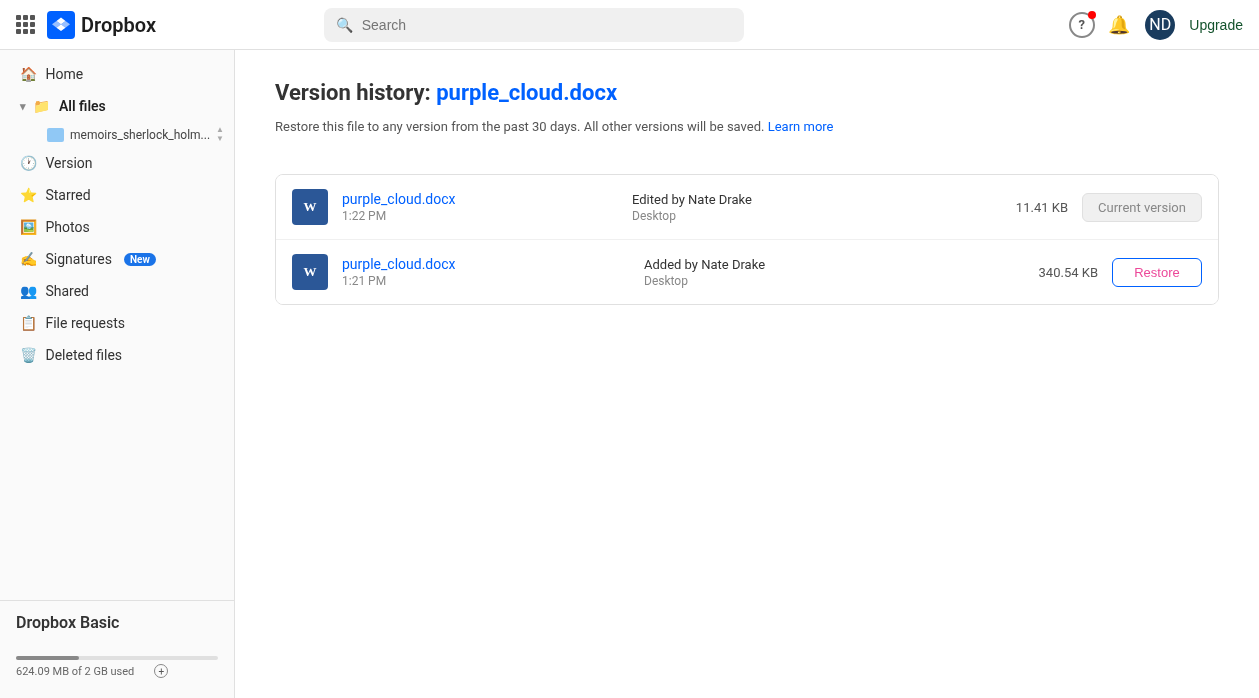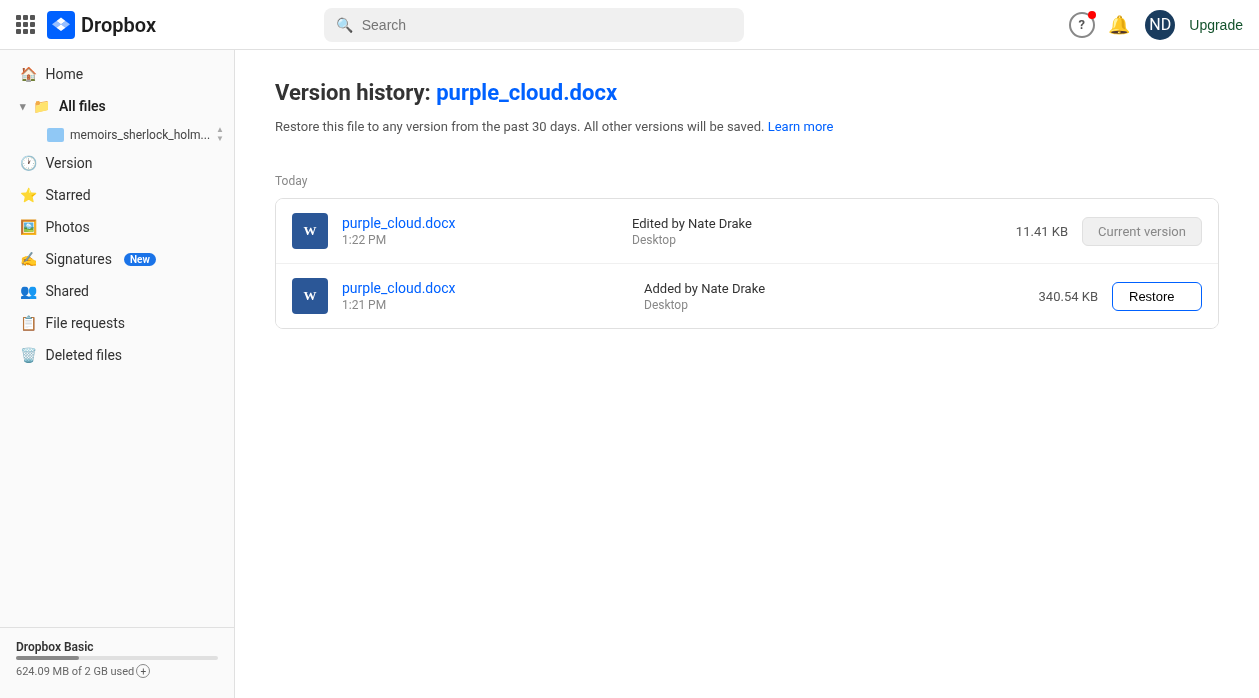--- a/index.html
+++ b/index.html
@@ -49,24 +49,24 @@
     .sidebar-item .chevron { font-size: 11px; color: #888; }
     .folder-row { display: flex; align-items: center; padding: 4px 10px 4px 28px; font-size: 13px; color: #444; cursor: pointer; gap: 6px; }
     .folder-row .folder-box { width: 16px; height: 14px; background: #90c8f5; border-radius: 2px; position: relative; display: flex; align-items: center; justify-content: center; font-size: 9px; }
 
     .badge-new {
       background: #1a73e8; color: white; font-size: 10px; font-weight: 600;
       padding: 1px 6px; border-radius: 10px; margin-left: 4px;
     }
 
     .sidebar-bottom { margin-top: auto; padding: 12px 16px; border-top: 1px solid #e0e0e0; }
-    .storage-label { font-size: 12px; font-weight: 600; color: #333; margin-bottom: 2px; }
+    .storage-label { font-size: 16px; font-weight: 600; color: #333; margin-bottom: 24px; }
     .progress-bar { height: 4px; background: #e0e0e0; border-radius: 2px; }
     .progress-fill { height: 100%; background: #888; border-radius: 2px; width: 31%; }
-    .storage-info { font-size: 11px; color: #666; margin-top: 4px; display: flex; align-items: center; gap: 2px; }
+    .storage-info { font-size: 11px; color: #666; margin-top: 4px; display: flex; align-items: center; gap: 20px; }
     .plus-btn { width: 14px; height: 14px; border-radius: 50%; border: 1px solid #888; display: flex; align-items: center; justify-content: center; font-size: 10px; color: #555; cursor: pointer; }
 
     
     .main { flex: 1; overflow-y: auto; padding: 30px 40px; }
     .version-title { font-size: 22px; font-weight: 700; color: #333; margin-bottom: 14px; }
     .version-title .filename { color: #0061ff; }
     .restore-desc { font-size: 13px; color: #555; margin-bottom: 40px; }
     .restore-desc a { color: #0061ff; text-decoration: none; }
 
     .section-label { font-size: 12px; color: #888; margin-bottom: 10px; font-weight: 400; }
@@ -86,22 +86,22 @@
     .file-time { font-size: 12px; color: #888; margin-top: 2px; }
 
     .editor-info { flex: 1.5; margin-left: 48px; }
     .editor-name { font-size: 13px; color: #333; }
     .editor-source { font-size: 12px; color: #888; margin-top: 2px; }
 
     .file-size { font-size: 13px; color: #555; min-width: 80px; text-align: right; }
 
     .action-btn {
       padding: 6px 16px; border-radius: 6px; font-size: 13px; cursor: pointer;
-      border: 1px solid #0061ff; color: #000000; background: #fff;
-      min-width: 90px; text-align: left;
+      border: 1px solid #0061ff; color: #ec4899; background: #fff;
+      min-width: 90px; text-align: center;
     }
     .current-version-tag {
       padding: 6px 12px; border-radius: 6px; font-size: 13px;
       background: #f0f0f0; color: #888; border: 1px solid #e0e0e0;
       min-width: 120px; text-align: center; white-space: nowrap;
     }
   </style>
 </head>
 <body>
 
@@ -211,21 +211,20 @@
 
   <div class="main">
     <h1 class="version-title">
       <span>Version history: </span><span class="filename">purple_cloud.docx</span>
     </h1>
     <p class="restore-desc">
       <span>Restore this file to any version from the past 30 days. All other versions will be saved.</span>
       <a href="#">Learn more</a>
     </p>
 
-    <div class="section-label">Today</div>
 
     <div class="version-list">
 
       <div class="version-row">
         <div class="file-icon">
           <span class="file-icon-inner">W</span>
         </div>
         <div class="file-info">
           <div class="file-name">purple_cloud.docx</div>
           <div class="file-time">1:22 PM</div>

